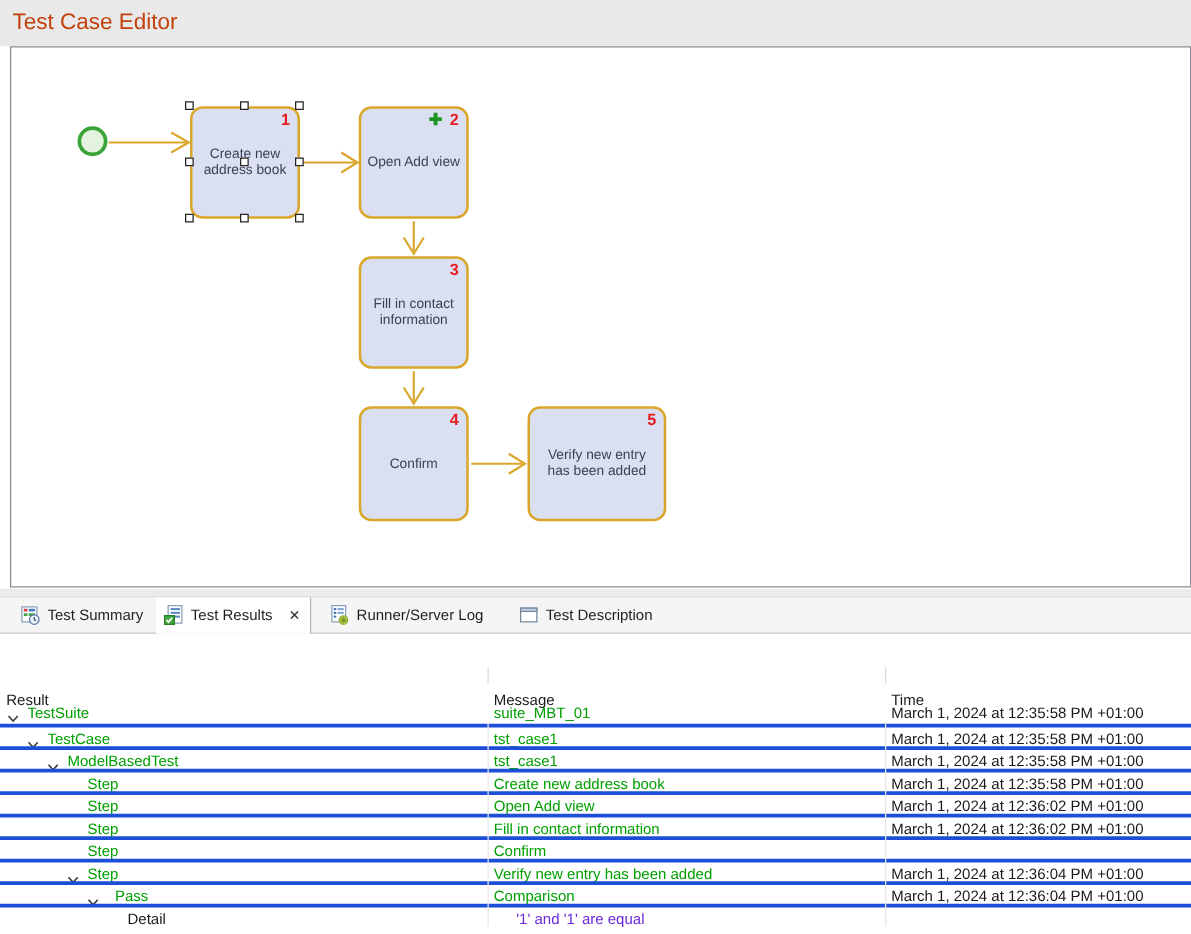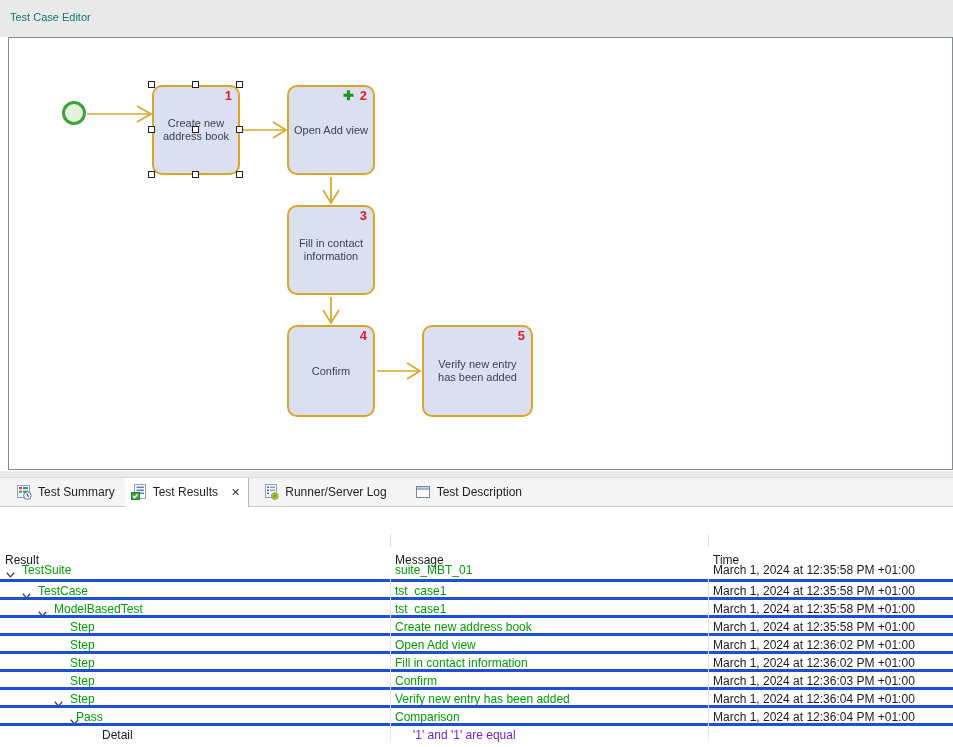--- a/index.html
+++ b/index.html
@@ -8,21 +8,21 @@
     position:relative; width:953px; height:747px; overflow:hidden;
     font-family:"Liberation Sans", sans-serif; background:#fff;
   }
   
   .titlebar {
     position:absolute; left:0; top:0; width:953px; height:37px;
     background:#e9e9e9;
   }
   .titlebar .title {
     position:absolute; left:10px; top:0; line-height:35px;
-    font-size:11px; color:#0f766e;
+    font-size:18px; color:#c2410c;
   }
   
   .canvas {
     position:absolute; left:8px; top:37px; width:945px; height:433px;
     background:#fff; border:1px solid #858c93;
   }
   .strip { position:absolute; left:0; top:471px; width:953px; height:6px; background:#ebebeb; }
   
   .arrows { position:absolute; left:0; top:0; width:953px; height:470px; pointer-events:none; }
   .start-circle {
@@ -228,35 +228,34 @@
         <span class="tcell" style="left: 713px; color: rgb(26, 26, 26);">March 1, 2024 at 12:36:02 PM +01:00</span>
       </div>
       <div class="trow" style="top: 90px;">
         <span class="tcell" style="left: 70px; color: rgb(0, 159, 0);">Step</span>
         <span class="tcell" style="left: 395px; color: rgb(0, 159, 0);">Fill in contact information</span>
         <span class="tcell" style="left: 713px; color: rgb(26, 26, 26);">March 1, 2024 at 12:36:02 PM +01:00</span>
       </div>
       <div class="trow" style="top: 108px;">
         <span class="tcell" style="left: 70px; color: rgb(0, 159, 0);">Step</span>
         <span class="tcell" style="left: 395px; color: rgb(0, 159, 0);">Confirm</span>
-        <span class="tcell" style="left: 713px; color: rgb(26, 26, 26);">March 1, 2024 at 12:36:03 PM +01:00</span>
       </div>
       <div class="trow" style="top: 126px;">
         <span class="chev" style="left: 54px;"><svg width="9" height="6" viewBox="0 0 9 6">
             <polyline points="0.8,0.8 4.5,4.9 8.2,0.8" fill="none" stroke="#3c3c3c" stroke-width="1.3"></polyline>
           </svg></span>
         <span class="tcell" style="left: 70px; color: rgb(0, 159, 0);">Step</span>
         <span class="tcell" style="left: 395px; color: rgb(0, 159, 0);">Verify new entry has been added</span>
         <span class="tcell" style="left: 713px; color: rgb(26, 26, 26);">March 1, 2024 at 12:36:04 PM +01:00</span>
       </div>
       <div class="trow" style="top: 144px;">
         <span class="chev" style="left: 70px;"><svg width="9" height="6" viewBox="0 0 9 6">
             <polyline points="0.8,0.8 4.5,4.9 8.2,0.8" fill="none" stroke="#3c3c3c" stroke-width="1.3"></polyline>
           </svg></span>
-        <span class="tcell" style="left: 76px; color: rgb(0, 159, 0);">Pass</span>
+        <span class="tcell" style="left: 92px; color: rgb(0, 159, 0);">Pass</span>
         <span class="tcell" style="left: 395px; color: rgb(0, 159, 0);">Comparison</span>
         <span class="tcell" style="left: 713px; color: rgb(26, 26, 26);">March 1, 2024 at 12:36:04 PM +01:00</span>
       </div>
       <div class="trow last-border" style="top: 162px;">
         <span class="tcell" style="left: 102px; color: rgb(26, 26, 26);">Detail</span>
         <span class="tcell" style="left: 413px; color: #6d28d9;">'1' and '1' are equal</span>
       </div>
       <div class="vline" style="left: 390px; top: 18px; height: 162px;"></div>
       <div class="vline" style="left: 708px; top: 18px; height: 162px;"></div>
     </div>

